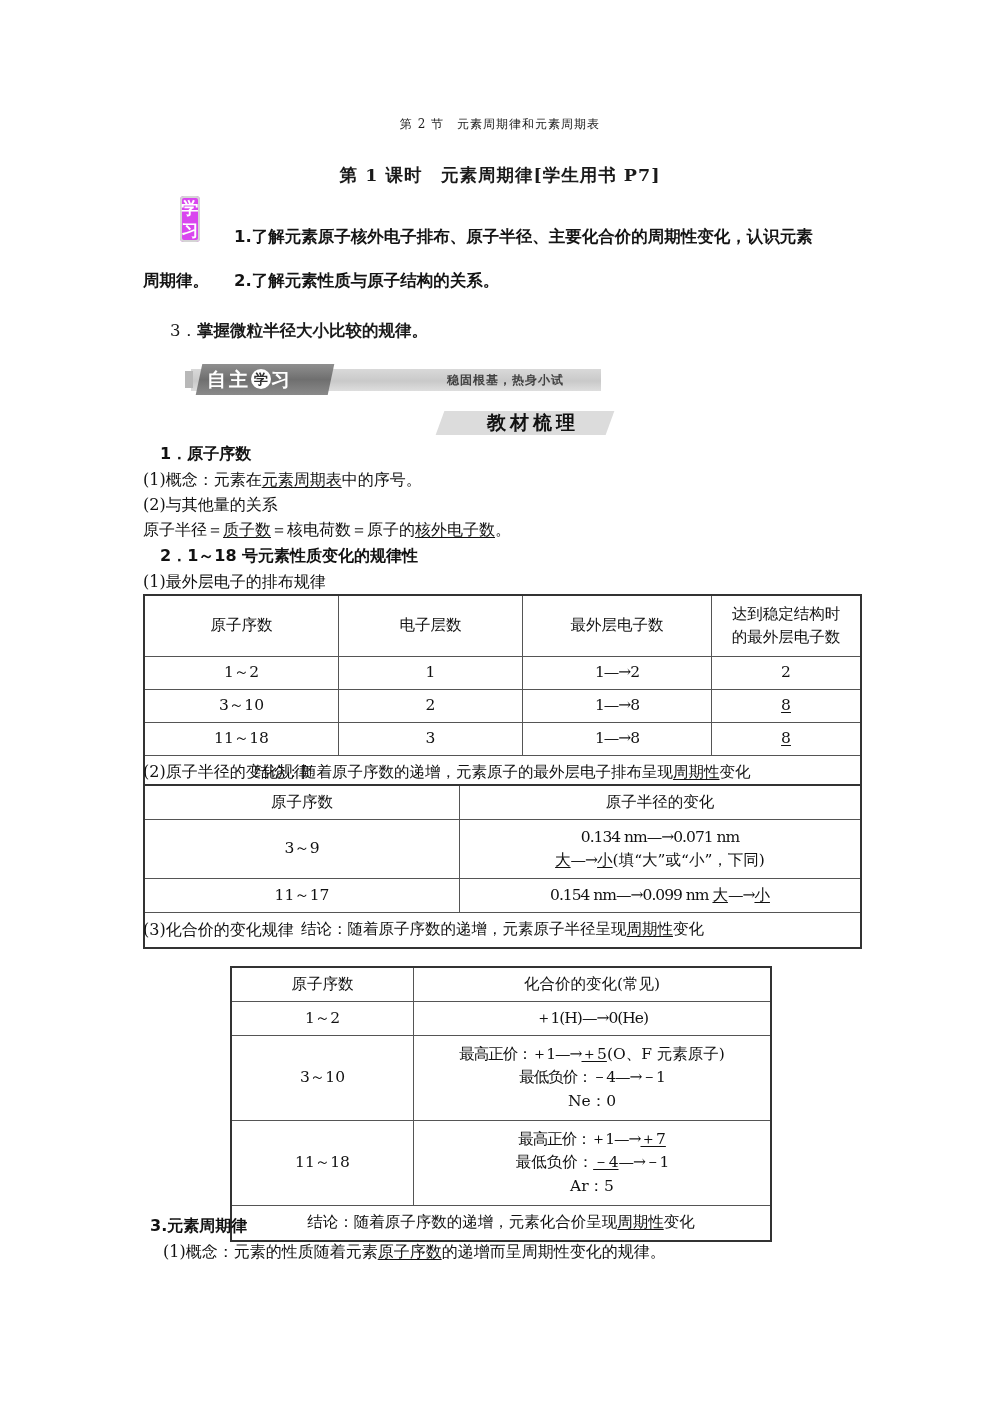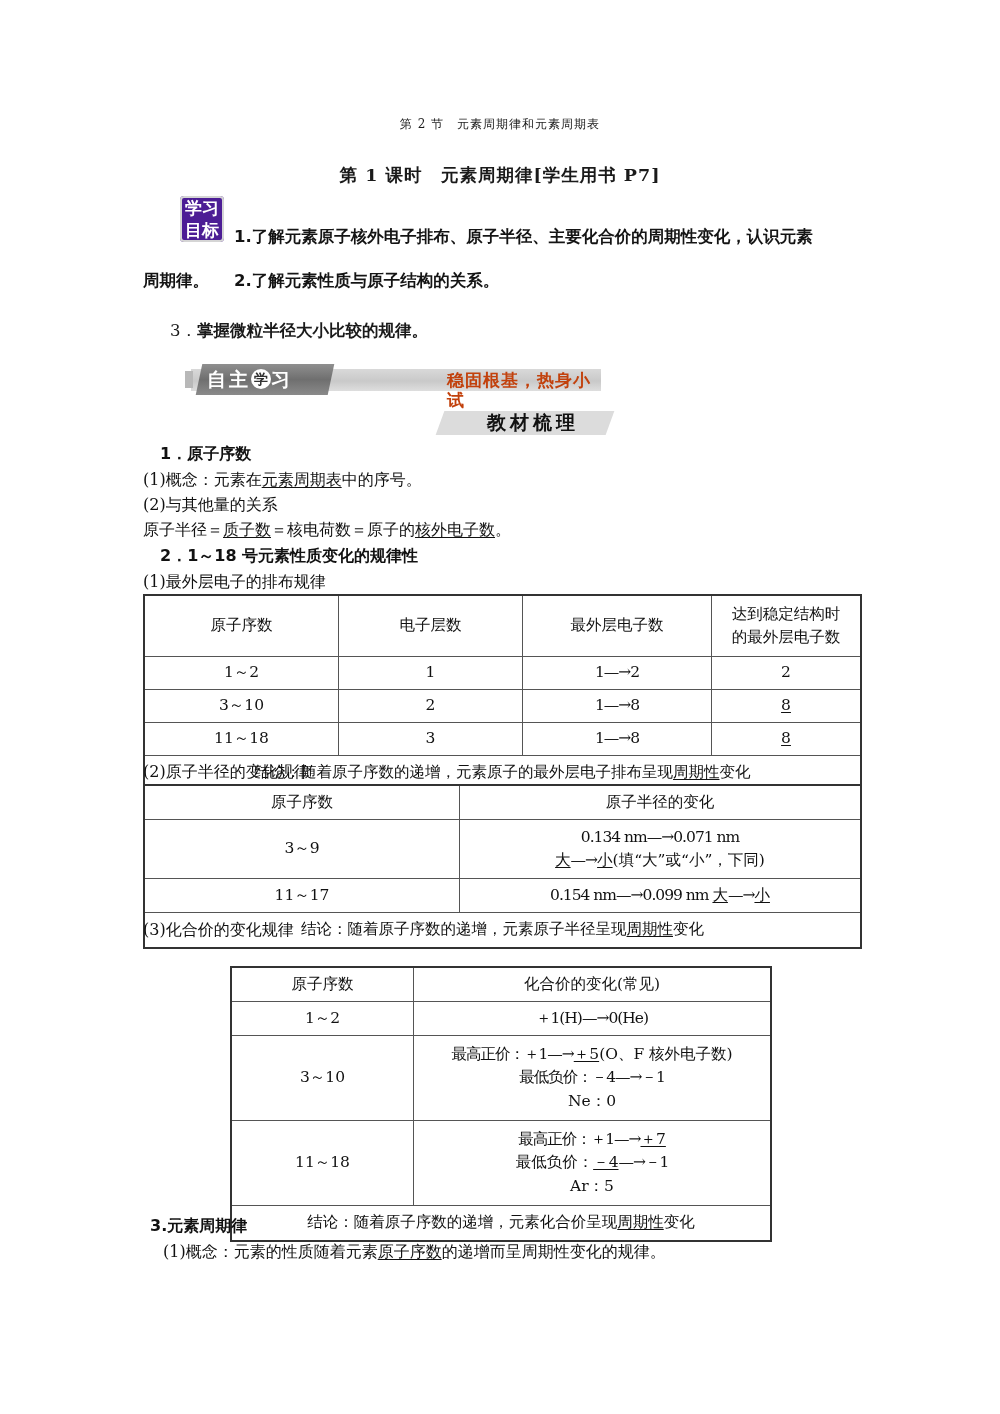--- a/index.html
+++ b/index.html
@@ -32,23 +32,23 @@
     font-family: "DejaVu Serif", "Liberation Serif", serif;
   }
   #title-main { top: 116px; }
   #title-sub  { top: 163px; font-size: 17.5px; font-weight: 600;}
 
   
   .goal-badge {
     position: absolute;
     left: 180px;
     top: 196px;
-    width: 44px;
+    width: 20px;
     height: 46px;
-    background: #4c1d95;
+    background: #d946ef;
     border-radius: 4px;
     color: #ffffff;
     font-family: "DejaVu Sans", "Liberation Sans", sans-serif;
     font-size: 17px;
     font-weight: bold;
     line-height: 22px;
     text-align: center;
     padding-top: 1px;
     box-sizing: border-box;
     letter-spacing: 0px;
@@ -127,23 +127,23 @@
     color: #333333;
     font-size: 14px;
     text-align: center;
     vertical-align: 2px;
     letter-spacing: 0;
   }
   .banner-motto {
     position: absolute;
     left: 262px; top: 6px;
     font-family: "DejaVu Sans", "Liberation Sans", sans-serif;
-    font-size: 17px;
-    font-weight: bold;
-    color: #c2410c;
+    font-size: 12px;
+    font-weight: bold;
+    color: #404040;
     letter-spacing: 1px;
     line-height: 20px;
   }
 
   
   .subhead {
     position: absolute;
     left: 440px;
     top: 408px;
     width: 170px;
@@ -319,21 +319,21 @@
       <td style="width:173px; height:27px;">原子序数</td>
       <td>化合价的变化(常见)</td>
     </tr>
     <tr>
       <td style="height:27px;">1～2</td>
       <td class="arrow">＋1(H)—→0(He)</td>
     </tr>
     <tr>
       <td style="height:78px;">3～10</td>
       <td class="twoline">
-        <div><span class="arrow">最高正价：＋1—→</span><span class="u">＋5</span><span>(O、F 核外电子数)</span></div>
+        <div><span class="arrow">最高正价：＋1—→</span><span class="u">＋5</span><span>(O、F 元素原子)</span></div>
         <div class="arrow">最低负价：－4—→－1</div>
         <div>Ne：0</div>
       </td>
     </tr>
     <tr>
       <td style="height:78px;">11～18</td>
       <td class="twoline">
         <div><span class="arrow">最高正价：＋1—→</span><span class="u">＋7</span></div>
         <div><span>最低负价：</span><span class="u">－4</span><span class="arrow">—→－1</span></div>
         <div>Ar：5</div>

